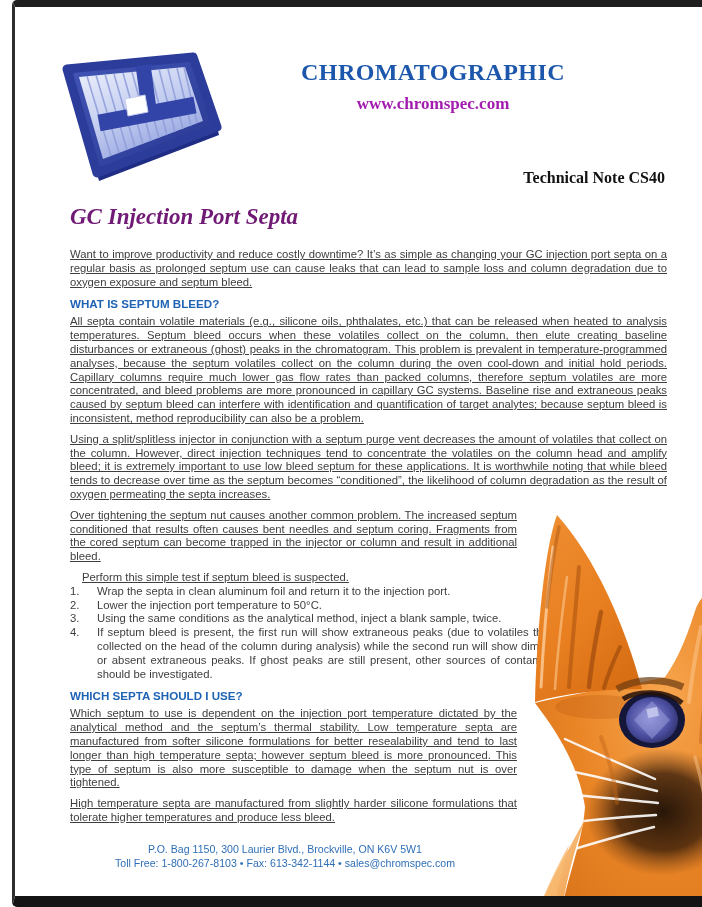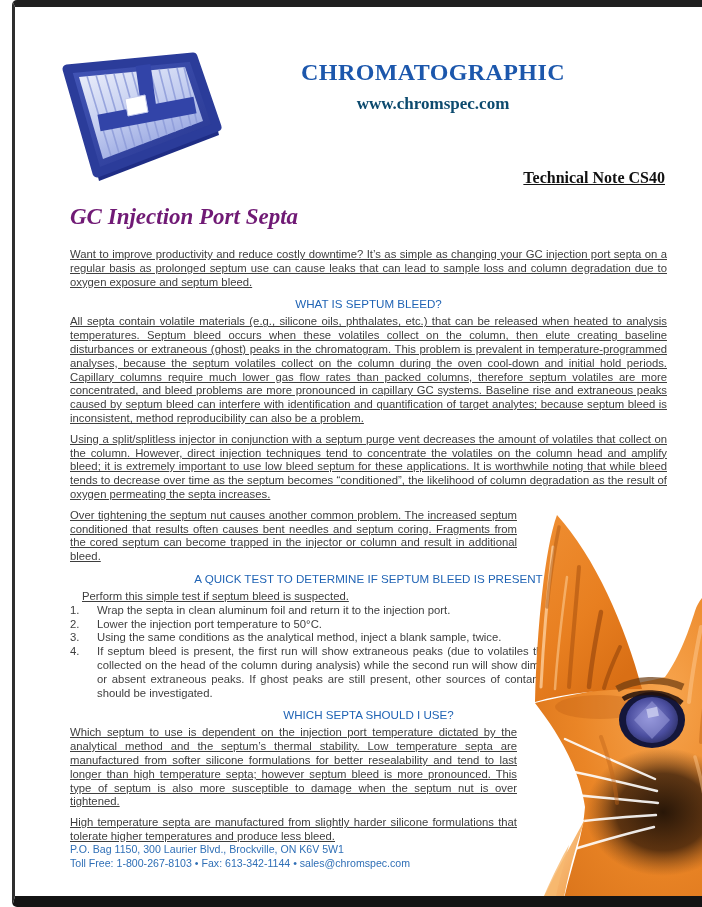--- a/index.html
+++ b/index.html
@@ -14,52 +14,52 @@
   .logo { position:absolute; left:30px; top:28px; width:200px; height:150px; }
   .header-block {
     position:absolute; left:250px; top:52px; width:336px; text-align:center;
   }
   .company-line {
     font-family:"Liberation Serif", serif; font-weight:bold;
     font-size:24px; line-height:27px; color:#1c57ac; letter-spacing:.4px;
   }
   .website {
     font-family:"Liberation Serif", serif; font-weight:bold;
-    font-size:17px; color:#0c4a6e; margin-top:8px;
+    font-size:17px; color:#a21caf; margin-top:8px;
   }
   .technote {
     position:absolute; top:162px; right:44px;
     font-family:"Liberation Serif", serif; font-weight:bold;
-    font-size:16px; color:#121212;text-decoration:underline;
+    font-size:16px; color:#121212;
   }
   .doc-title {
     position:absolute; left:55px; top:197px;
     font-family:"Liberation Serif", serif; font-style:italic; font-weight:bold;
     font-size:23px; color:#701a75; margin:0;
   }
   .content {
     position:absolute; left:55px; top:241px; width:597px;
     font-family:"Liberation Sans", sans-serif;
     font-size:11.3px; line-height:13.8px; color:#3e3e3e; text-align:justify;
   }
   .content p { margin:0 0 7px 0;text-decoration:underline; }
   .content p.intro { margin-bottom:6px; }
   .content h2 {
-    font-family:"Liberation Sans", sans-serif; font-weight:normal;
+    font-family:"Liberation Sans", sans-serif; font-weight:bold;
     font-size:11.6px; line-height:14px; color:#1f63b4;
-    margin:8px 0 4px 0; text-align:center;
+    margin:8px 0 4px 0; text-align:left;
   }
   .narrow { width:447px; }
   .olist { width:505px; margin:0 0 6px 0; }
   .li-row { display:flex; }
   .li-num { flex:0 0 27px; text-align:left; }
   .li-text { flex:1; text-align:justify; }
   .perform { margin-bottom:0 !important; width:505px;padding-left:12px; }
   .footer {
-    position:absolute; left:55px; top:835px; width:430px; text-align:left;
+    position:absolute; left:55px; top:835px; width:430px; text-align:center;
     font-family:"Liberation Sans", sans-serif; font-size:10.6px;
     line-height:14px; color:#2f6fb6;
   }
   .cat { position:absolute; left:490px; top:500px; width:212px; height:396px; pointer-events:none; }
 </style>
 </head>
 <body>
 
 <div class="frame">
 
@@ -109,21 +109,20 @@
   <h1 class="doc-title">GC Injection Port Septa</h1>
 
   <div class="content">
     <p class="intro">Want to improve productivity and reduce costly downtime?  It’s as simple as changing your GC injection port septa on a regular basis as prolonged septum use can cause leaks that can lead to sample loss and column degradation due to oxygen exposure and septum bleed.</p>
 
     <h2>WHAT IS SEPTUM BLEED?</h2>
     <p>All septa contain volatile materials (e.g., silicone oils, phthalates, etc.) that can be released when heated to analysis temperatures. Septum bleed occurs when these volatiles collect on the column, then elute creating baseline disturbances or extraneous (ghost) peaks in the chromatogram. This problem is prevalent in temperature-programmed analyses, because the septum volatiles collect on the column during the oven cool-down and initial hold periods. Capillary columns require much lower gas flow rates than packed columns, therefore septum volatiles are more concentrated, and bleed problems are more pronounced in capillary GC systems.  Baseline rise and extraneous peaks caused by septum bleed can interfere with identification and quantification of target analytes; because septum bleed is inconsistent, method reproducibility can also be a problem.</p>
     <p>Using a split/splitless injector in conjunction with a septum purge vent decreases the amount of volatiles that collect on the column.  However, direct injection techniques tend to concentrate the volatiles on the column head and amplify bleed; it is extremely important to use low bleed septum for these applications.  It is worthwhile noting that while bleed tends to decrease over time as the septum becomes “conditioned”, the likelihood of column degradation as the result of oxygen permeating the septa increases.</p>
     <p class="narrow">Over tightening the septum nut causes another common problem.  The increased septum conditioned that results often causes bent needles and septum coring.  Fragments from the cored septum can become trapped in the injector or column and result in additional bleed.</p>
 
-    <h2>A QUICK TEST TO DETERMINE IF SEPTUM BLEED IS PRESENT</h2>
     <p class="perform">Perform this simple test if septum bleed is suspected.</p>
     <div class="olist">
       <div class="li-row">
         <span class="li-num">1.</span>
         <span class="li-text">Wrap the septa in clean aluminum foil and return it to the injection port.</span>
       </div>
       <div class="li-row">
         <span class="li-num">2.</span>
         <span class="li-text">Lower the injection port temperature to 50°C.</span>
       </div>

